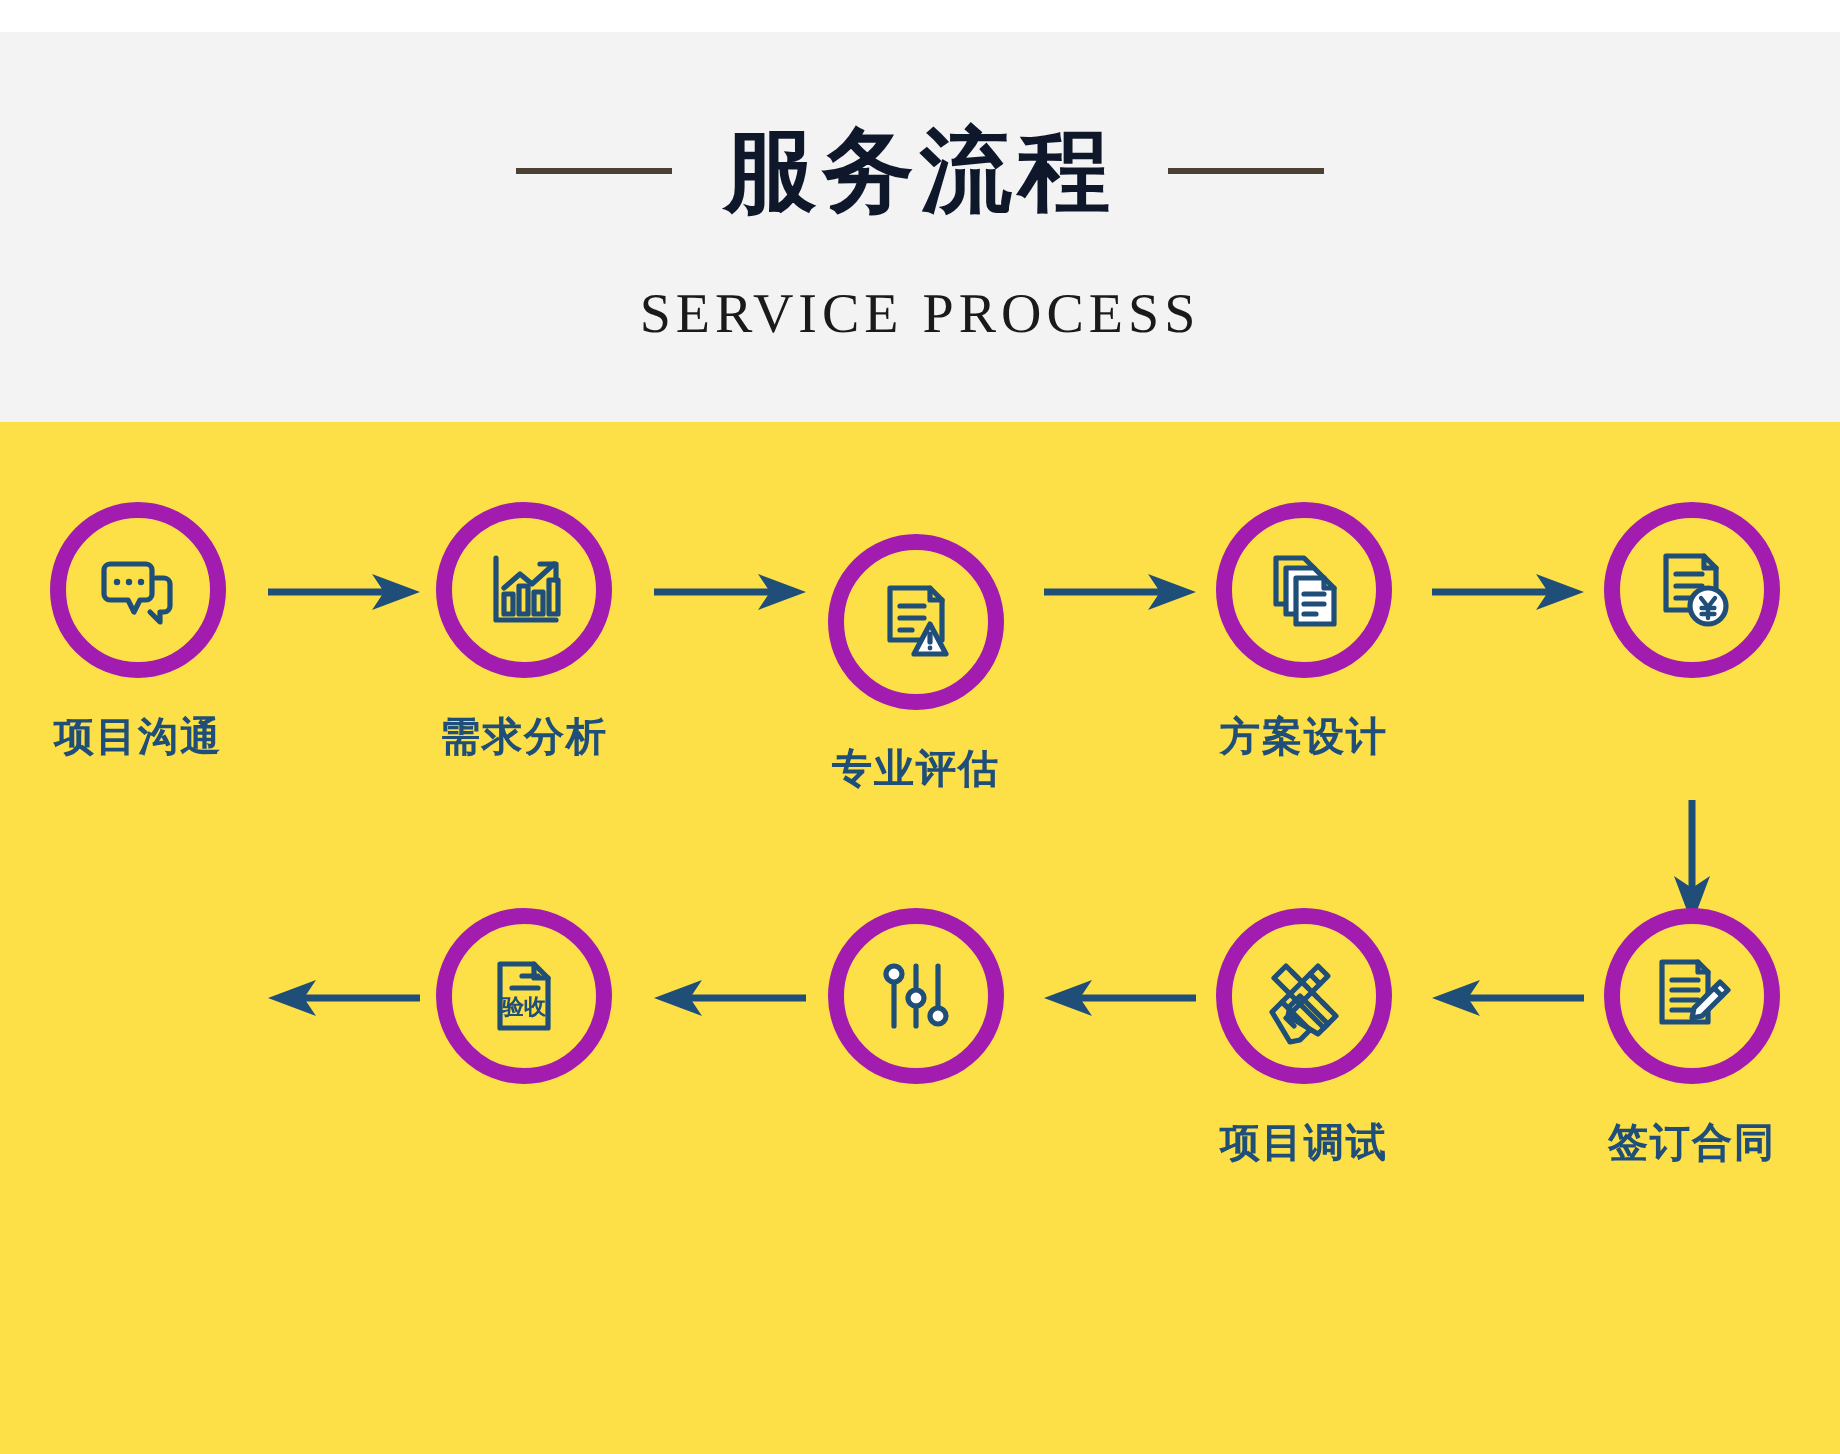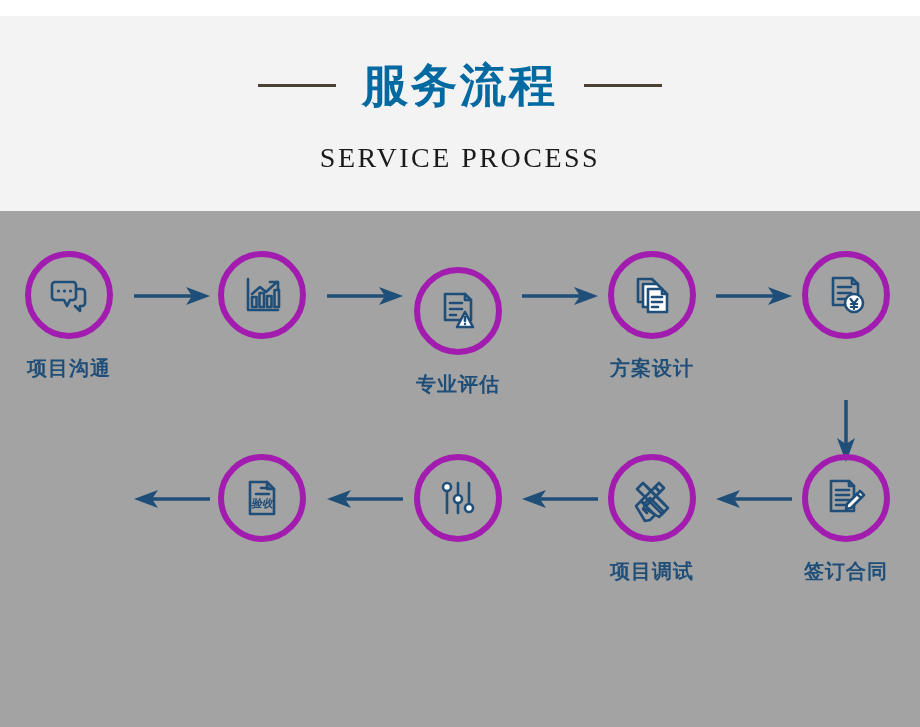--- a/index.html
+++ b/index.html
@@ -36,21 +36,21 @@
   }
   .deco-line {
     width: 78px;
     height: 3px;
     background: #4a4034;
   }
   .title-cn {
     font-family: "DejaVu Sans", "Liberation Sans", sans-serif;
     font-size: 46px;
     font-weight: bold;
-    color: #0369a1;
+    color: #0f172a;
     letter-spacing: 3px;
     line-height: 1;
     white-space: nowrap;
   }
   .title-en {
     position: absolute;
     left: 0;
     top: 126px;
     width: 920px;
     text-align: center;
@@ -60,39 +60,38 @@
     letter-spacing: 2.5px;
   }
 
   
   .flow {
     position: absolute;
     left: 0;
     top: 211px;
     width: 920px;
     height: 516px;
-    background: #a3a3a3;
+    background: #fde047;
   }
 
   .node {
     position: absolute;
     width: 130px;
     text-align: center;
   }
   .circle {
     width: 88px;
     height: 88px;
     margin: 0 auto;
-    border: 6px solid #a21caf;
+    border: 8px solid #a21caf;
     border-radius: 50%;
     box-sizing: border-box;
     display: flex;
     align-items: center;
     justify-content: center;
-    font-style: italic;
   }
   .circle svg { display: block; }
   .node-label {
     margin-top: 16px;
     font-family: "DejaVu Sans", "Liberation Sans", sans-serif;
     font-size: 20px;
     font-weight: bold;
     color: #1f4e79;
     letter-spacing: 1px;
     white-space: nowrap;
@@ -154,20 +153,21 @@
           <path d="M11 9v31h30"></path>
           <rect x="15" y="27" width="4.5" height="10"></rect>
           <rect x="22.5" y="23" width="4.5" height="14"></rect>
           <rect x="30" y="26" width="4.5" height="11"></rect>
           <rect x="37.5" y="20" width="4.5" height="17"></rect>
           <path d="M15 24l8-7 6 5 11-10"></path>
           <path d="M33 12h8v8"></path>
         </svg>
       </span>
     </div>
+    <div class="node-label">需求分析</div>
   </div>
 
   <div class="arrow-h" style="left:327px; top:73px;">
     <svg width="76" height="24" viewBox="0 0 76 24">
       <line x1="0" y1="12" x2="60" y2="12" stroke="#1f4e79" stroke-width="3.5"></line>
       <path d="M76 12 L52 3 L58 12 L52 21 Z" fill="#1f4e79"></path>
     </svg>
   </div>
 
   <div class="node" style="left:393px; top:56px;">

